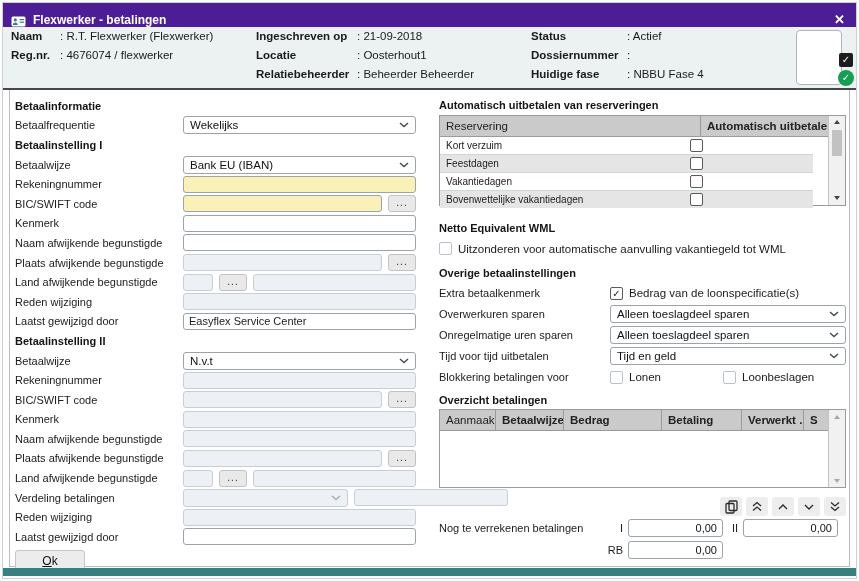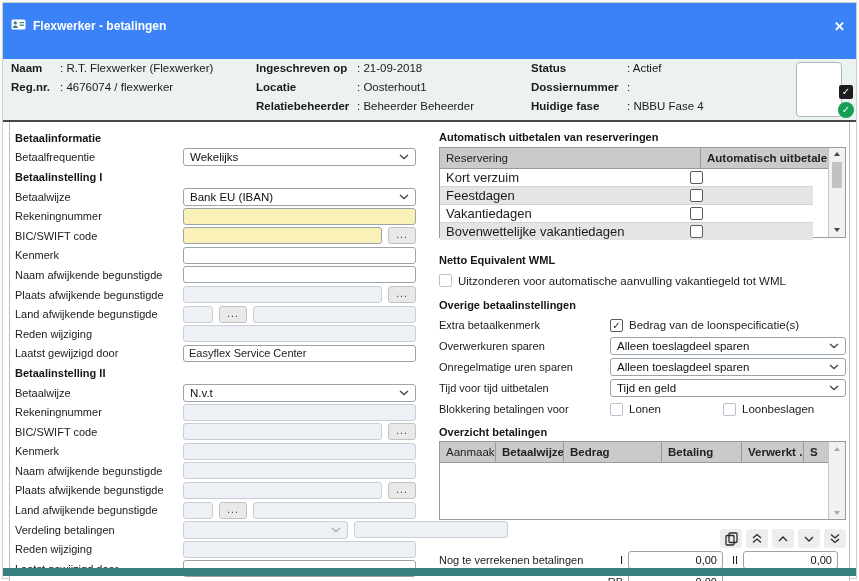--- a/index.html
+++ b/index.html
@@ -1,20 +1,20 @@
 <!DOCTYPE html>
 <html><head>
 <meta charset="utf-8">
 <style>
   html,body{margin:0;padding:0;background:#fbfbfb;width:859px;height:581px;overflow:hidden;
     font-family:"Liberation Sans",sans-serif;-webkit-font-smoothing:antialiased;}
   .dialog{position:absolute;left:2px;top:2px;width:853px;height:575px;background:#fff;
     border:1px solid #ccd2d2;}
   
-  .titlebar{height:24px;background:#3b82f6;display:flex;align-items:flex-start;padding:16px 8px;gap:7px;}
+  .titlebar{height:24px;background:#4c1d95;display:flex;align-items:flex-end;padding:0 8px;gap:7px;}
   .ttext{color:#fff;font-size:12px;font-weight:bold;flex:1;}
   .tclose{color:#fff;font-size:13px;font-weight:bold;cursor:pointer;padding:0 3px;}
   .ticon{display:flex;align-items:center;}
   
   .infoheader{height:61px;background:#ecf1f1;position:relative;font-size:11.5px;color:#1b1b1b;}
   .hcol{position:absolute;top:3px;}
   .hrow{display:flex;height:19px;align-items:flex-start;}
   .hlbl{font-weight:bold;}
   .hval{white-space:pre;}
   .hcol1{left:8px;}  .hcol1 .hlbl{width:49px;}
@@ -62,21 +62,21 @@
   
   .rrow{display:flex;align-items:center;height:21px;}
   .rrow .lbl{width:171px;flex:none;font-size:11px;color:#1b1b1b;}
   .cbl{font-size:11.5px;color:#1b1b1b;margin-left:6px;}
   
   .tbl{position:relative;border:1px solid #9a9a9a;background:#fff;}
   .thead{display:flex;height:20px;background:#cacaca;border-bottom:1px solid #9a9a9a;margin-right:16px;
     font-size:11.5px;color:#222;align-items:center;}
   .th{padding-left:6px;box-sizing:border-box;overflow:hidden;white-space:nowrap;}
   .th+.th{border-left:1px solid #9a9a9a;height:100%;display:flex;align-items:center;font-weight:bold;}
-  .tr{display:flex;align-items:center;height:17px;margin-right:32px;font-size:13px;color:#1b1b1b;}
+  .tr{display:flex;align-items:center;height:17px;margin-right:32px;font-size:10px;color:#1b1b1b;}
   .tr+.tr{border-top:1px solid #ccd7dc;}
   .tr.alt{background:#e5e5e5;}
   .td1{flex:1;padding-left:6px;}
   .td2{flex:0 0 129px;display:flex;align-items:center;padding-left:6px;box-sizing:border-box;}
   .vscroll{position:absolute;top:0;right:0;bottom:0;width:16px;background:#f1f1f1;border-left:1px solid #c4c4c4;
     display:flex;flex-direction:column;align-items:center;}
   .sarr{width:100%;height:13px;display:flex;align-items:center;justify-content:center;cursor:pointer;}
   .tri-up{width:0;height:0;border-left:3.5px solid transparent;border-right:3.5px solid transparent;border-bottom:4.5px solid #444;}
   .tri-dn{width:0;height:0;border-left:3.5px solid transparent;border-right:3.5px solid transparent;border-top:4.5px solid #444;}
   .dim .tri-up{border-bottom-color:#a8a8a8;}

